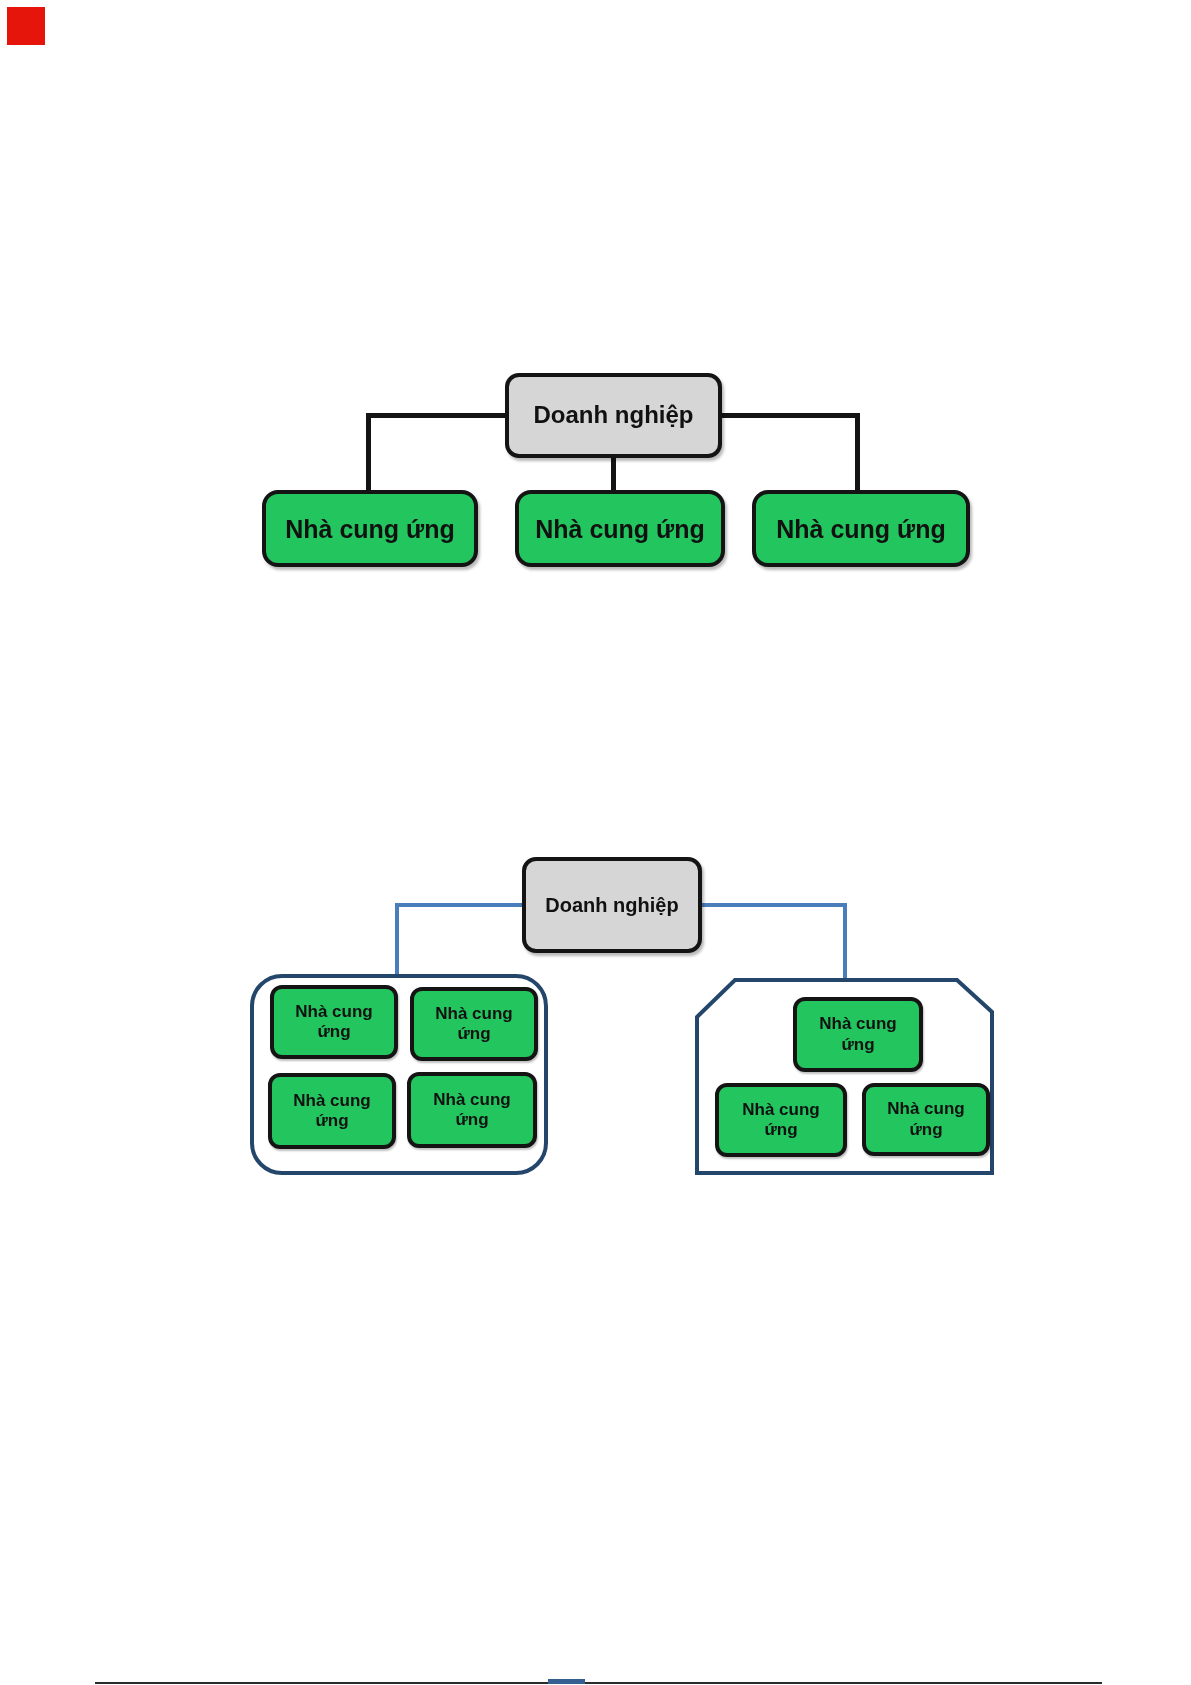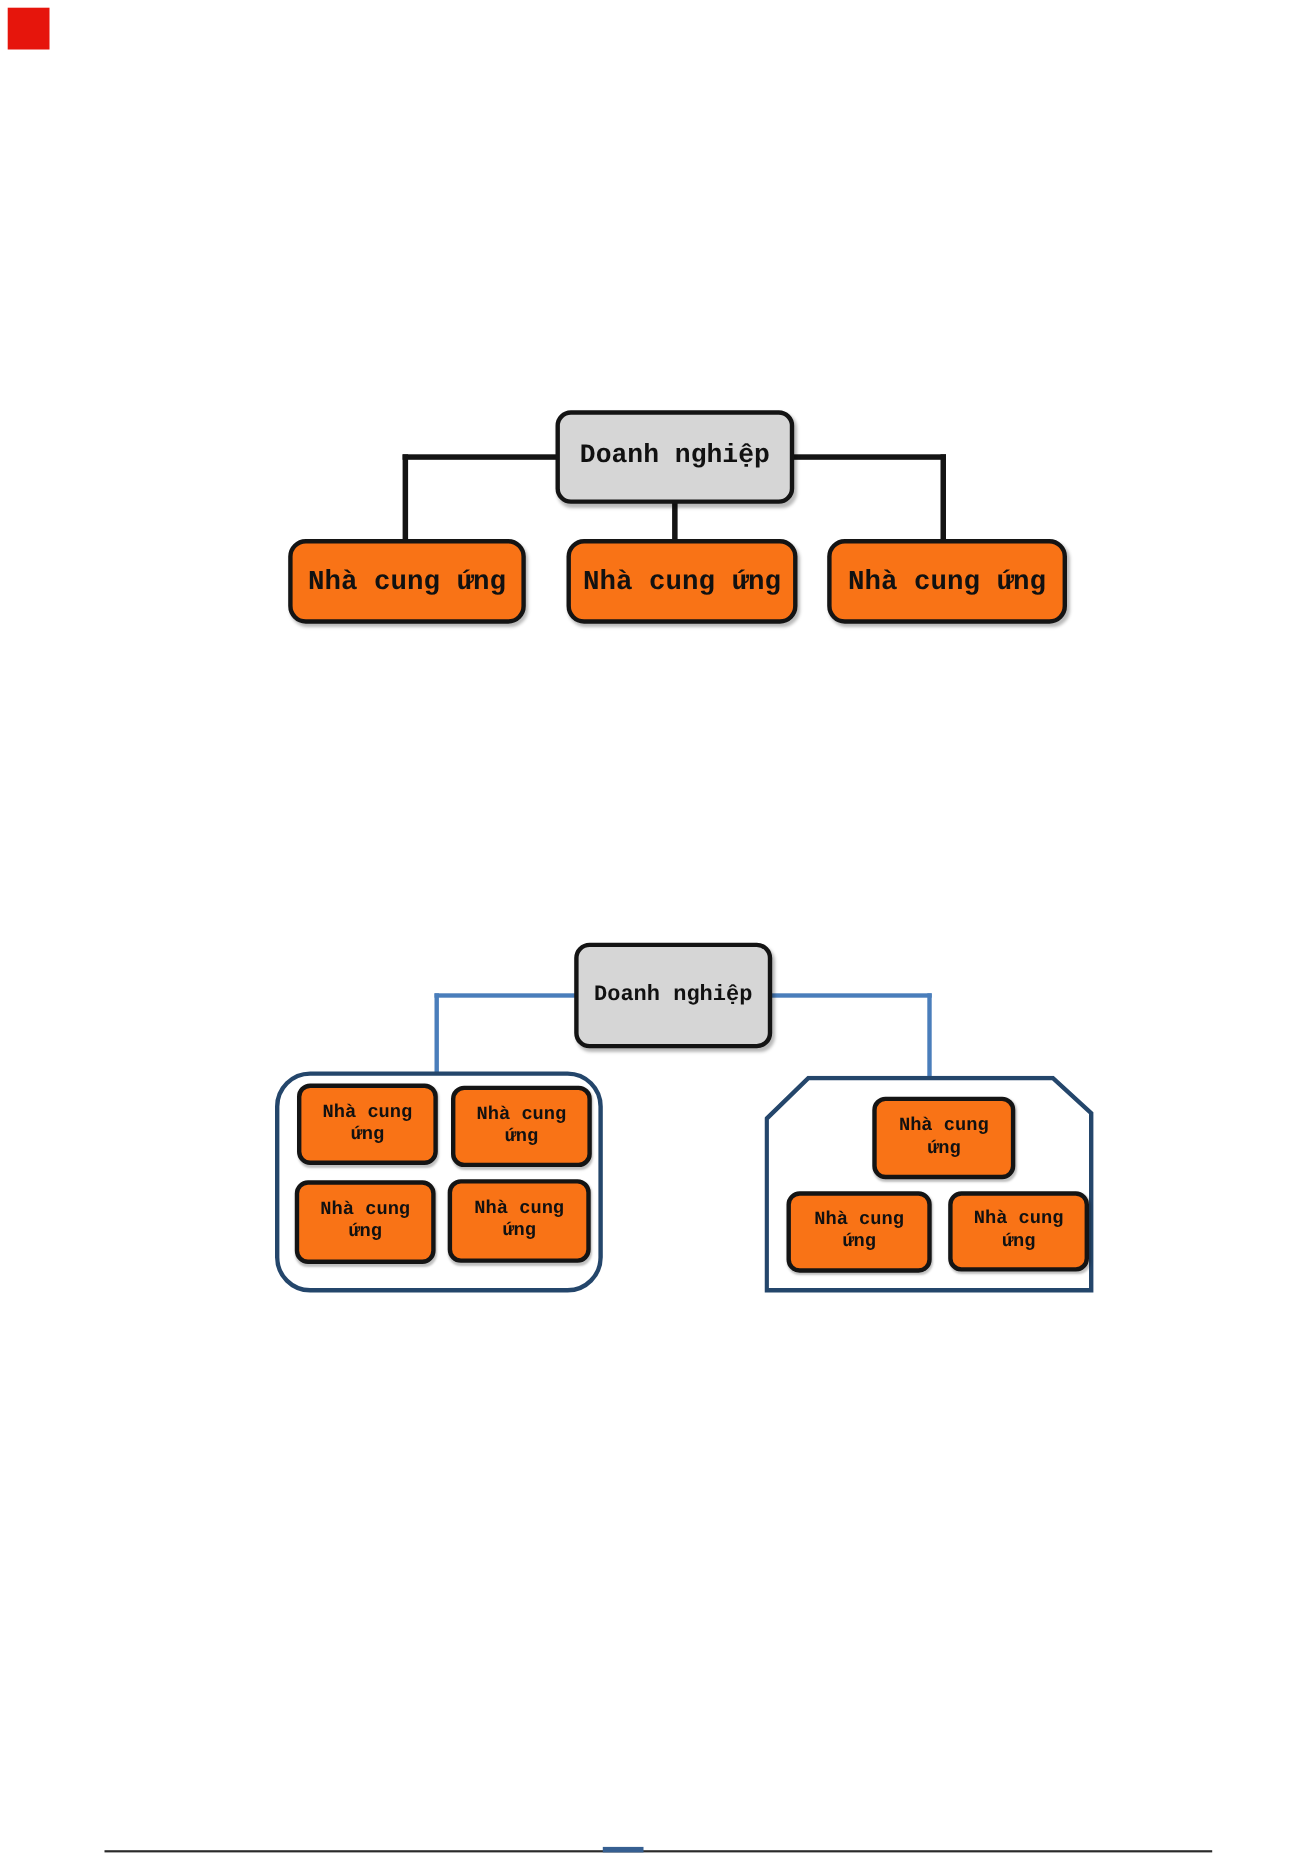--- a/index.html
+++ b/index.html
@@ -1,31 +1,31 @@
 <!DOCTYPE html>
 <html><head>
 <meta charset="utf-8">
 <style>
   html,body{margin:0;padding:0;background:#ffffff;}
   #page{
     position:relative;
     width:1191px;height:1685px;
     background:#ffffff;
     overflow:hidden;
-    font-family:Liberation Mono, monospace;
+    font-family:Liberation Sans, sans-serif;
   }
   
   .node{
     position:absolute;
     box-sizing:border-box;
     display:flex;align-items:center;justify-content:center;
     text-align:center;
     font-weight:bold;
     color:#111;
-    background:#f97316;
+    background:#22c55e;
     border:4px solid #141414;
     border-radius:14px;
     box-shadow:2px 3px 3px rgba(0,0,0,0.28);
   }
   .node.gray{background:#d6d6d6;}
   .lbl{white-space:pre-line;line-height:1.2;}
 
   
   #d1-root{left:505px;top:373px;width:217px;height:85px;font-size:24px;}
   .d1-child{top:490px;height:77px;font-size:25px;border-radius:16px;}

